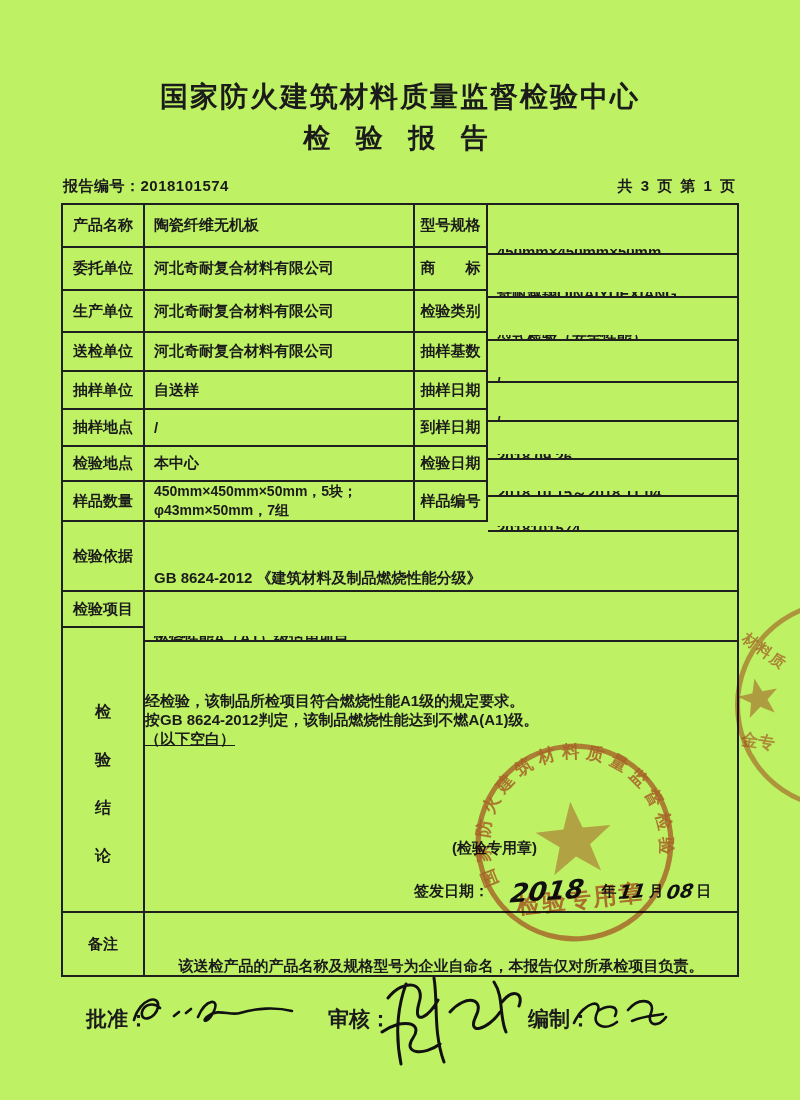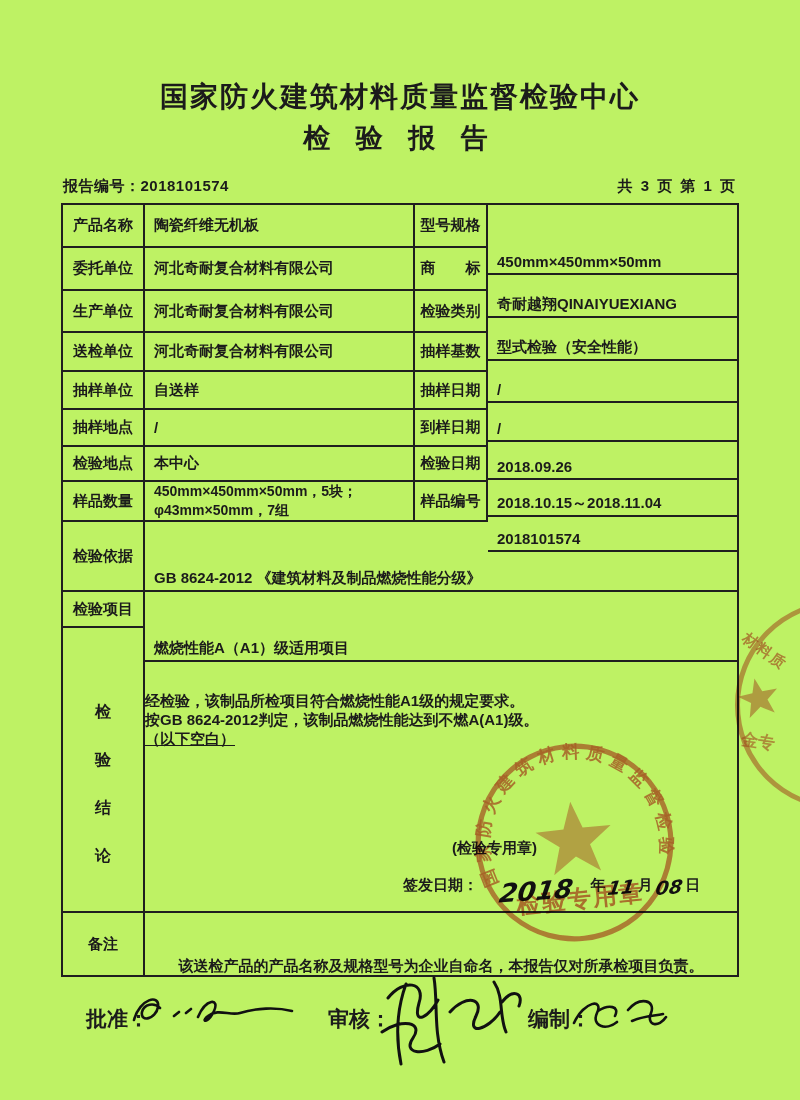--- a/index.html
+++ b/index.html
@@ -15,38 +15,38 @@
   .page-info { position:absolute; top:177px; right:63px; font-size:15px; font-weight:600; letter-spacing:2px; }
 
   .tbl { position:absolute; left:61px; top:203px; width:678px; height:774px;
     display:grid;
     grid-template-columns:82px 270px 73px 249px;
     grid-template-rows:43px 43px 42px 39px 38px 37px 35px 40px 70px 36px 285px 62px;
     border:2px solid #1f1f1f; background:transparent; }
   .c { display:flex; align-items:center; font-size:15px; font-weight:600; color:#1b1b1b;
     border-right:2px solid #1f1f1f; border-bottom:2px solid #1f1f1f; overflow:hidden; }
   .lab { justify-content:center; text-align:center; }
-  .val { padding:12px 9px; }
+  .val { padding:2px 9px; }
   .ec { border-right:none;margin-top:44px; }           
   .bb { border-bottom:none; }          
   .span2 { grid-column:2 / 5; }
   .small { font-size:14px; line-height:1.35; }
 
   .concl-label { flex-direction:column; justify-content:flex-start; padding-top:74px; gap:27px; font-size:16px; }
   .concl-body { display:block; position:relative; padding-top:20px; font-size:15px; }
   .concl-body p { margin:0; }
   .cl1 { margin-left:62px; }
   .cl2 { margin-left:62px; margin-top:22px; }
   .cl3 { margin-left:48px; margin-top:27px;text-decoration:underline; }
 
   .remark-val { justify-content:center; padding:0 24px; }
 
   
   .seal-note { position:absolute; left:452px; top:839px; font-size:15px; font-weight:600; }
-  .sign-date { position:absolute; left:403px; top:876px; display:flex; align-items:flex-start; font-size:15px; font-weight:600; }
+  .sign-date { position:absolute; left:414px; top:876px; display:flex; align-items:center; font-size:15px; font-weight:600; }
   .sign-date .gap { margin-left:22px; }
   .hw { font-family:"DejaVu Sans", sans-serif; font-style:italic; font-weight:bold;
     display:inline-block; transform:skewX(-12deg) rotate(-4deg); color:#111; }
   .hw-year { font-size:26px; margin-right:18px; }
   .hw-num { font-size:19px; margin:0 3px; }
 
   .stamp { position:absolute; left:472px; top:740px; width:205px; height:205px;
     transform:rotate(-6deg); opacity:0.92; mix-blend-mode:multiply; pointer-events:none; }
 
   .edge-stamp { position:absolute; left:715px; top:590px; width:85px; height:230px;

